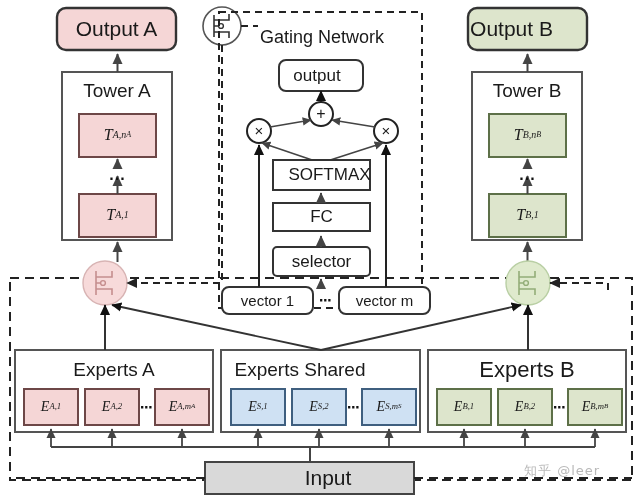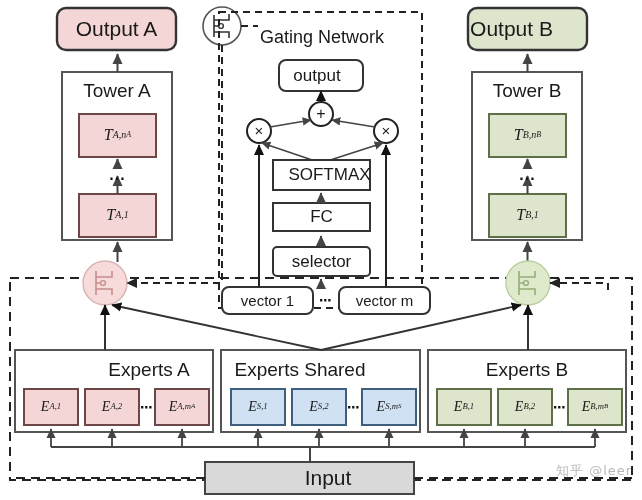--- a/index.html
+++ b/index.html
@@ -193,23 +193,23 @@
   <div class="lbl" style="left:309px;top:102px;width:24px;height:24px;font-size:16px;">+</div>
   <div class="lbl" style="left:247px;top:119px;width:24px;height:24px;font-size:15px;">×</div>
   <div class="lbl" style="left:374px;top:119px;width:24px;height:24px;font-size:15px;">×</div>
   <div class="lbl" style="left:273px;top:160px;width:97px;height:30px;font-size:17px;margin-left:8px;">SOFTMAX</div>
   <div class="lbl" style="left:273px;top:203px;width:97px;height:28px;font-size:17px;">FC</div>
   <div class="lbl" style="left:273px;top:247px;width:97px;height:29px;font-size:17px;">selector</div>
   <div class="lbl" style="left:222px;top:287px;width:91px;height:27px;font-size:15px;border-radius:11px;">vector 1</div>
   <div class="dots" style="left:313px;top:287px;width:26px;height:27px;font-size:13px;">⋯</div>
   <div class="lbl" style="left:339px;top:287px;width:91px;height:27px;font-size:15px;">vector m</div>
 
-  <div class="lbl" style="left:15px;top:355px;width:198px;height:30px;font-size:19px;margin-left:35px;">Experts A</div>
+  <div class="lbl" style="left:15px;top:355px;width:198px;height:30px;font-size:19px;">Experts A</div>
   <div class="lbl" style="left:221px;top:355px;width:158px;height:30px;font-size:19px;">Experts Shared</div>
-  <div class="lbl" style="left:428px;top:355px;width:198px;height:30px;font-size:19px;">Experts B</div>
+  <div class="lbl" style="left:428px;top:355px;width:198px;height:30px;font-size:22px;">Experts B</div>
 
   <div class="lbl math" style="left:24px;top:389px;width:54px;height:36px;font-size:14px;">
     <span>E</span>
       <span class="sub">A,1</span>
   </div>
   <div class="lbl math" style="left:85px;top:389px;width:54px;height:36px;font-size:14px;">
     <span>E</span>
       <span class="sub">A,2</span>
   </div>
   <div class="dots" style="left:139px;top:389px;width:16px;height:36px;font-size:13px;">⋯</div>
@@ -244,15 +244,15 @@
   </div>
   <div class="dots" style="left:552px;top:389px;width:16px;height:36px;font-size:13px;">⋯</div>
   <div class="lbl math" style="left:568px;top:389px;width:54px;height:36px;font-size:14px;">
     <span>E</span>
       <span class="sub">B,m</span>
       <span class="sub2">B</span>
   </div>
 
   <div class="lbl" style="left:205px;top:462px;width:246px;height:32px;font-size:21px;">Input</div>
 
-  <div class="wm" style="left:556px;top:462px;">知乎 @leer</div>
+  <div class="wm" style="left:524px;top:462px;">知乎 @leer</div>
 
 </div>
 
 </body></html>

